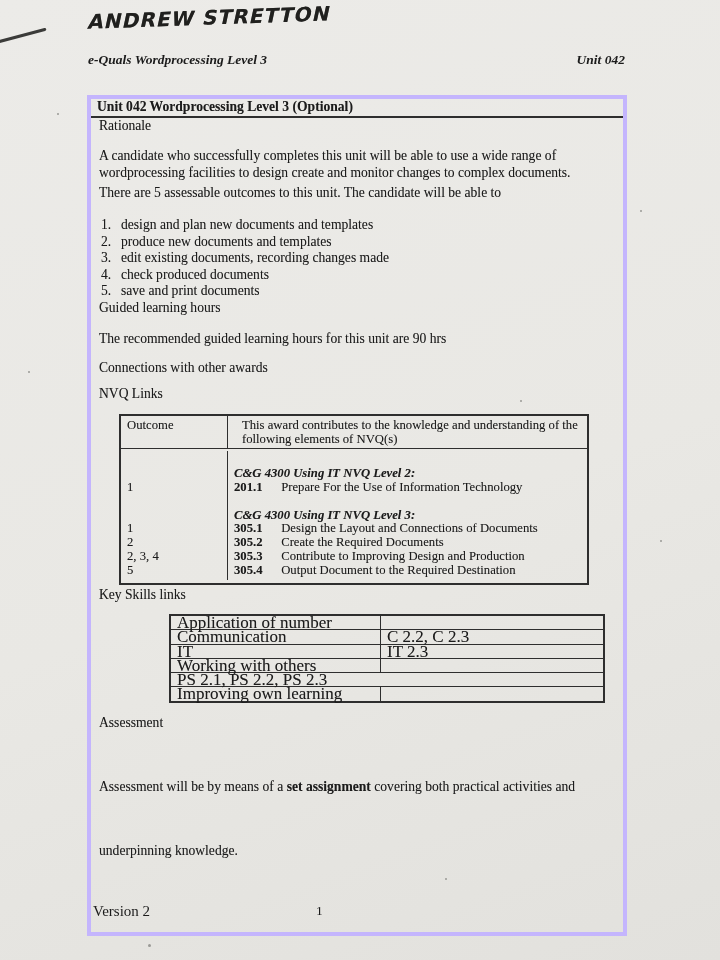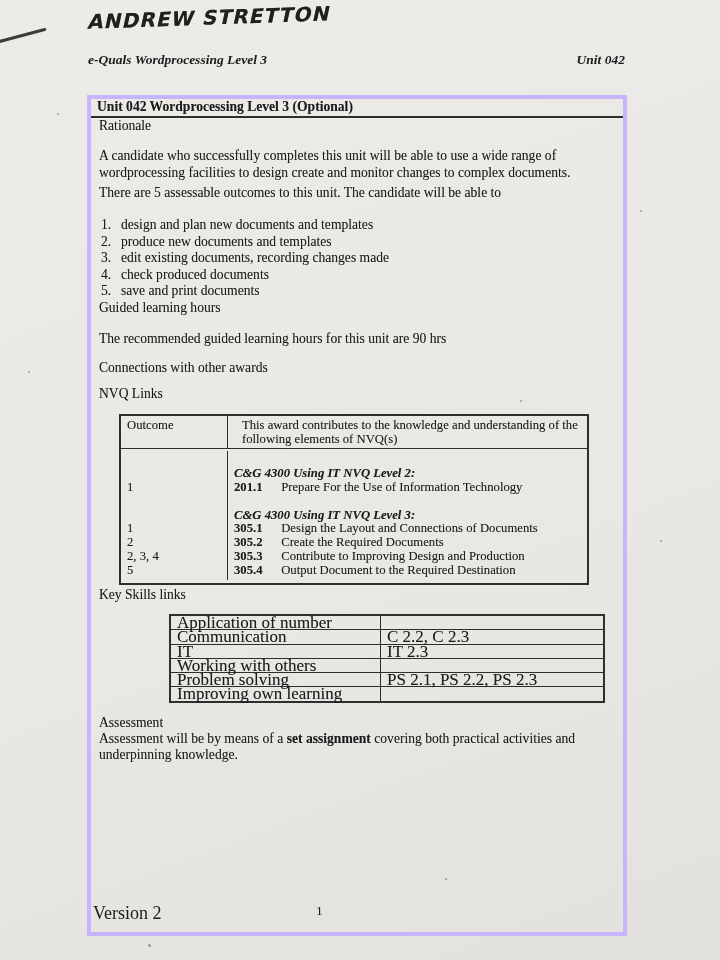--- a/index.html
+++ b/index.html
@@ -68,23 +68,23 @@
   .ks-table{
     position:absolute;left:30px;top:515px;width:436px;
     border:2px solid #2e2e2e;box-sizing:border-box;font-size:17px;margin-left:48px;
   }
   .ks-row{display:flex;border-bottom:1.5px solid #2e2e2e;}
   .ks-row:last-child{border-bottom:none;}
   .ks-c1{width:210px;border-right:1.5px solid #2e2e2e;box-sizing:border-box;
          padding:0 6px;height:13.3px;line-height:13.3px;white-space:nowrap;}
   .ks-c2{flex:1;padding:0 6px;height:13.3px;line-height:13.3px;white-space:nowrap;}
   
-  .assess-para div{height:16px;white-space:nowrap;}
-  
-  .footer-version{position:absolute;left:93px;top:903px;font-size:18px;}
+  .assess-para div{height:16px;white-space:nowrap;margin-top:48px;}
+  
+  .footer-version{position:absolute;left:93px;top:903px;font-size:15px;}
   .footer-page{position:absolute;left:316px;top:903px;font-size:13.5px;}
   .speck{position:absolute;width:2px;height:2px;background:#9a9a96;border-radius:50%;}
 </style>
 </head>
 <body>
 
 <div class="pen-mark"></div>
 
 <div class="handwriting">ANDREW STRETTON</div>
 
@@ -195,21 +195,20 @@
     </div>
     <div class="ks-row">
       <div class="ks-c1">IT</div>
       <div class="ks-c2">IT 2.3</div>
     </div>
     <div class="ks-row">
       <div class="ks-c1">Working with others</div>
       <div class="ks-c2"></div>
     </div>
     <div class="ks-row">
-      <div class="ks-c1">Problem solving</div>
       <div class="ks-c2">PS 2.1, PS 2.2, PS 2.3</div>
     </div>
     <div class="ks-row">
       <div class="ks-c1">Improving own learning</div>
       <div class="ks-c2"></div>
     </div>
   </div>
 
   <div class="abs h-b" style="top:616px;left:8px;">Assessment</div>
   <div class="abs assess-para" style="top:632px;left:8px;">

